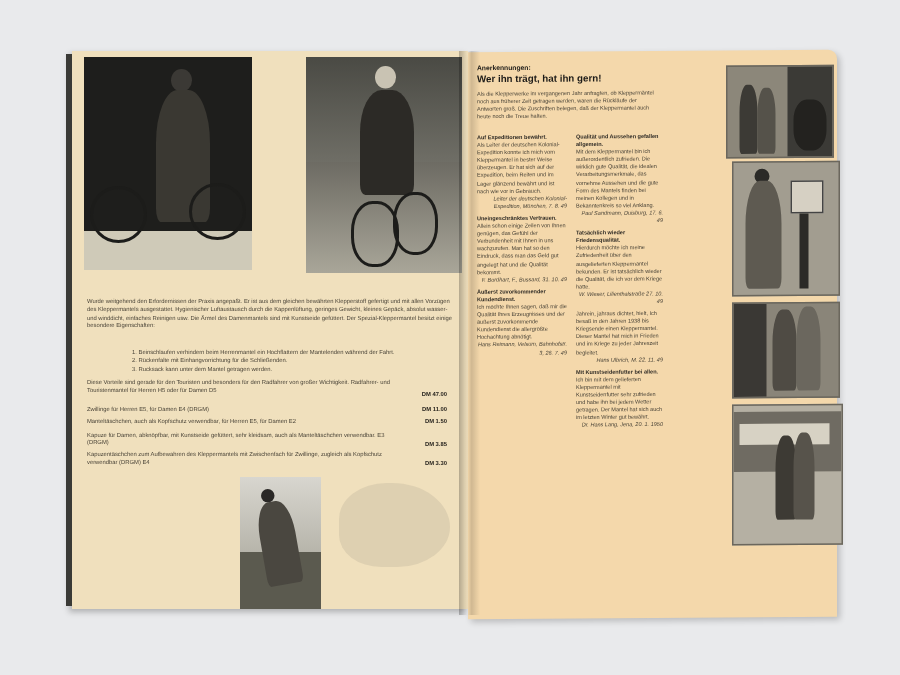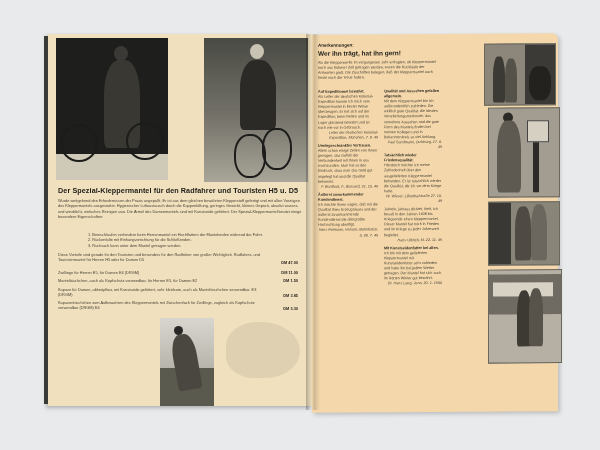--- a/index.html
+++ b/index.html
@@ -42,21 +42,20 @@
 
     <div class="photo" style="left:156px;top:4px;width:104px;height:144px;background:#3f3f3b;">
       <div style="position:absolute;left:0;top:0;right:0;height:70px;background:linear-gradient(#4a4a44,#6f6e66);"></div>
       <div style="position:absolute;left:0;bottom:0;right:0;height:74px;background:linear-gradient(#6d6b63,#a9a699);"></div>
       <div class="head" style="left:46px;top:6px;width:14px;height:15px;background:#c9c3b3;"></div>
       <div class="figure" style="left:36px;top:22px;width:36px;height:70px;background:#2c2a26;"></div>
       <div class="wheel" style="left:30px;top:96px;width:28px;height:40px;border-radius:45%;"></div>
       <div class="wheel" style="left:58px;top:90px;width:26px;height:38px;border-radius:45%;"></div>
     </div>
 
-    <div class="title">Der Spezial-Kleppermantel für den Radfahrer und Touristen  H5 u. D5</div>
     <div class="body-txt" style="left:10px;top:164px;width:246px;">Wurde weitgehend den Erfordernissen der Praxis angepaßt. Er ist aus dem gleichen bewährten Klepperstoff gefertigt und mit allen Vorzügen des Kleppermantels ausgestattet. Hygienischer Luftaustausch durch die Kappenlüftung, geringes Gewicht, kleines Gepäck, absolut wasser- und winddicht, einfaches Reinigen usw. Die Ärmel des Damenmantels sind mit Kunstseide gefüttert. Der Spezial-Kleppermantel besitzt einige besondere Eigenschaften:</div>
     <div class="list" style="left:40px;top:198px;width:212px;">
       <div>1. Beinschlaufen verhindern beim Herrenmantel ein Hochflattern der Mantelenden während der Fahrt.</div>
       <div>2. Rückenfalte mit Einhangvorrichtung für die Schließenden.</div>
       <div>3. Rucksack kann unter dem Mantel getragen werden.</div>
     </div>
     <div class="body-txt" style="left:10px;top:218px;width:230px;">Diese Vorteile sind gerade für den Touristen und besonders für den Radfahrer von großer Wichtigkeit. Radfahrer- und Touristenmantel für Herren H5 oder für Damen D5</div>
 
     <div class="price-row" style="top:226px;">
       <span class="price">DM 47.00</span>

